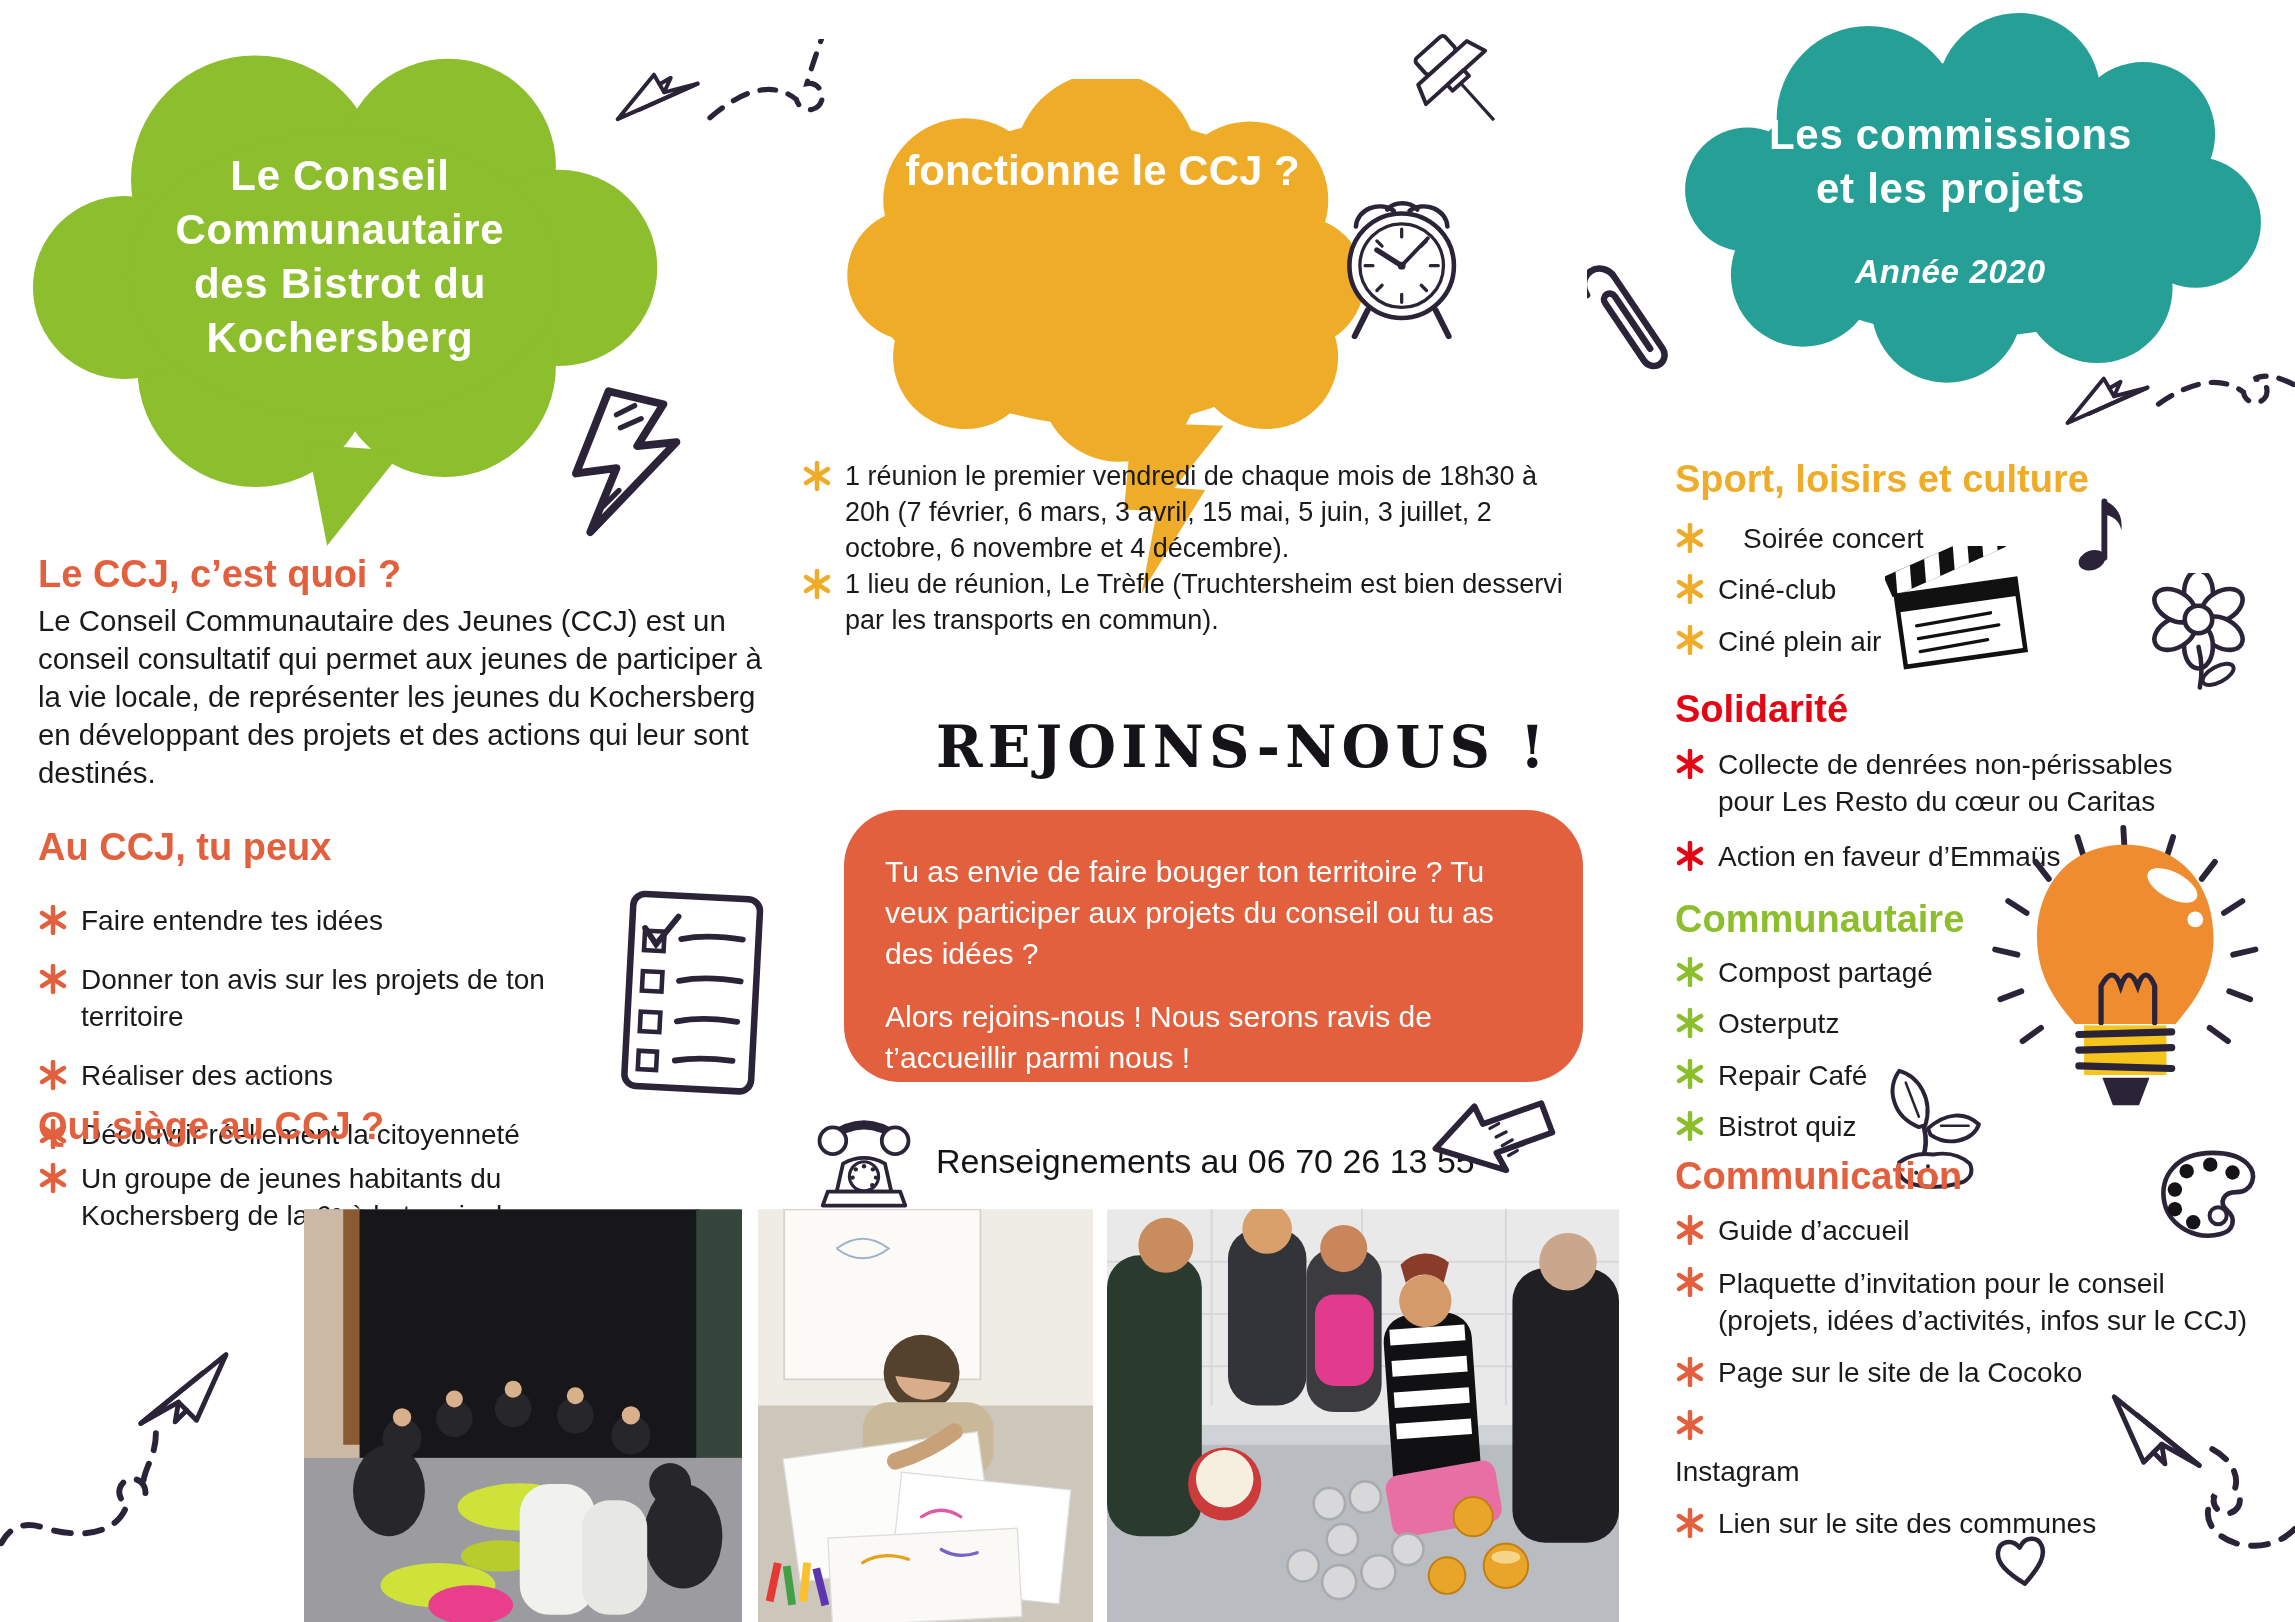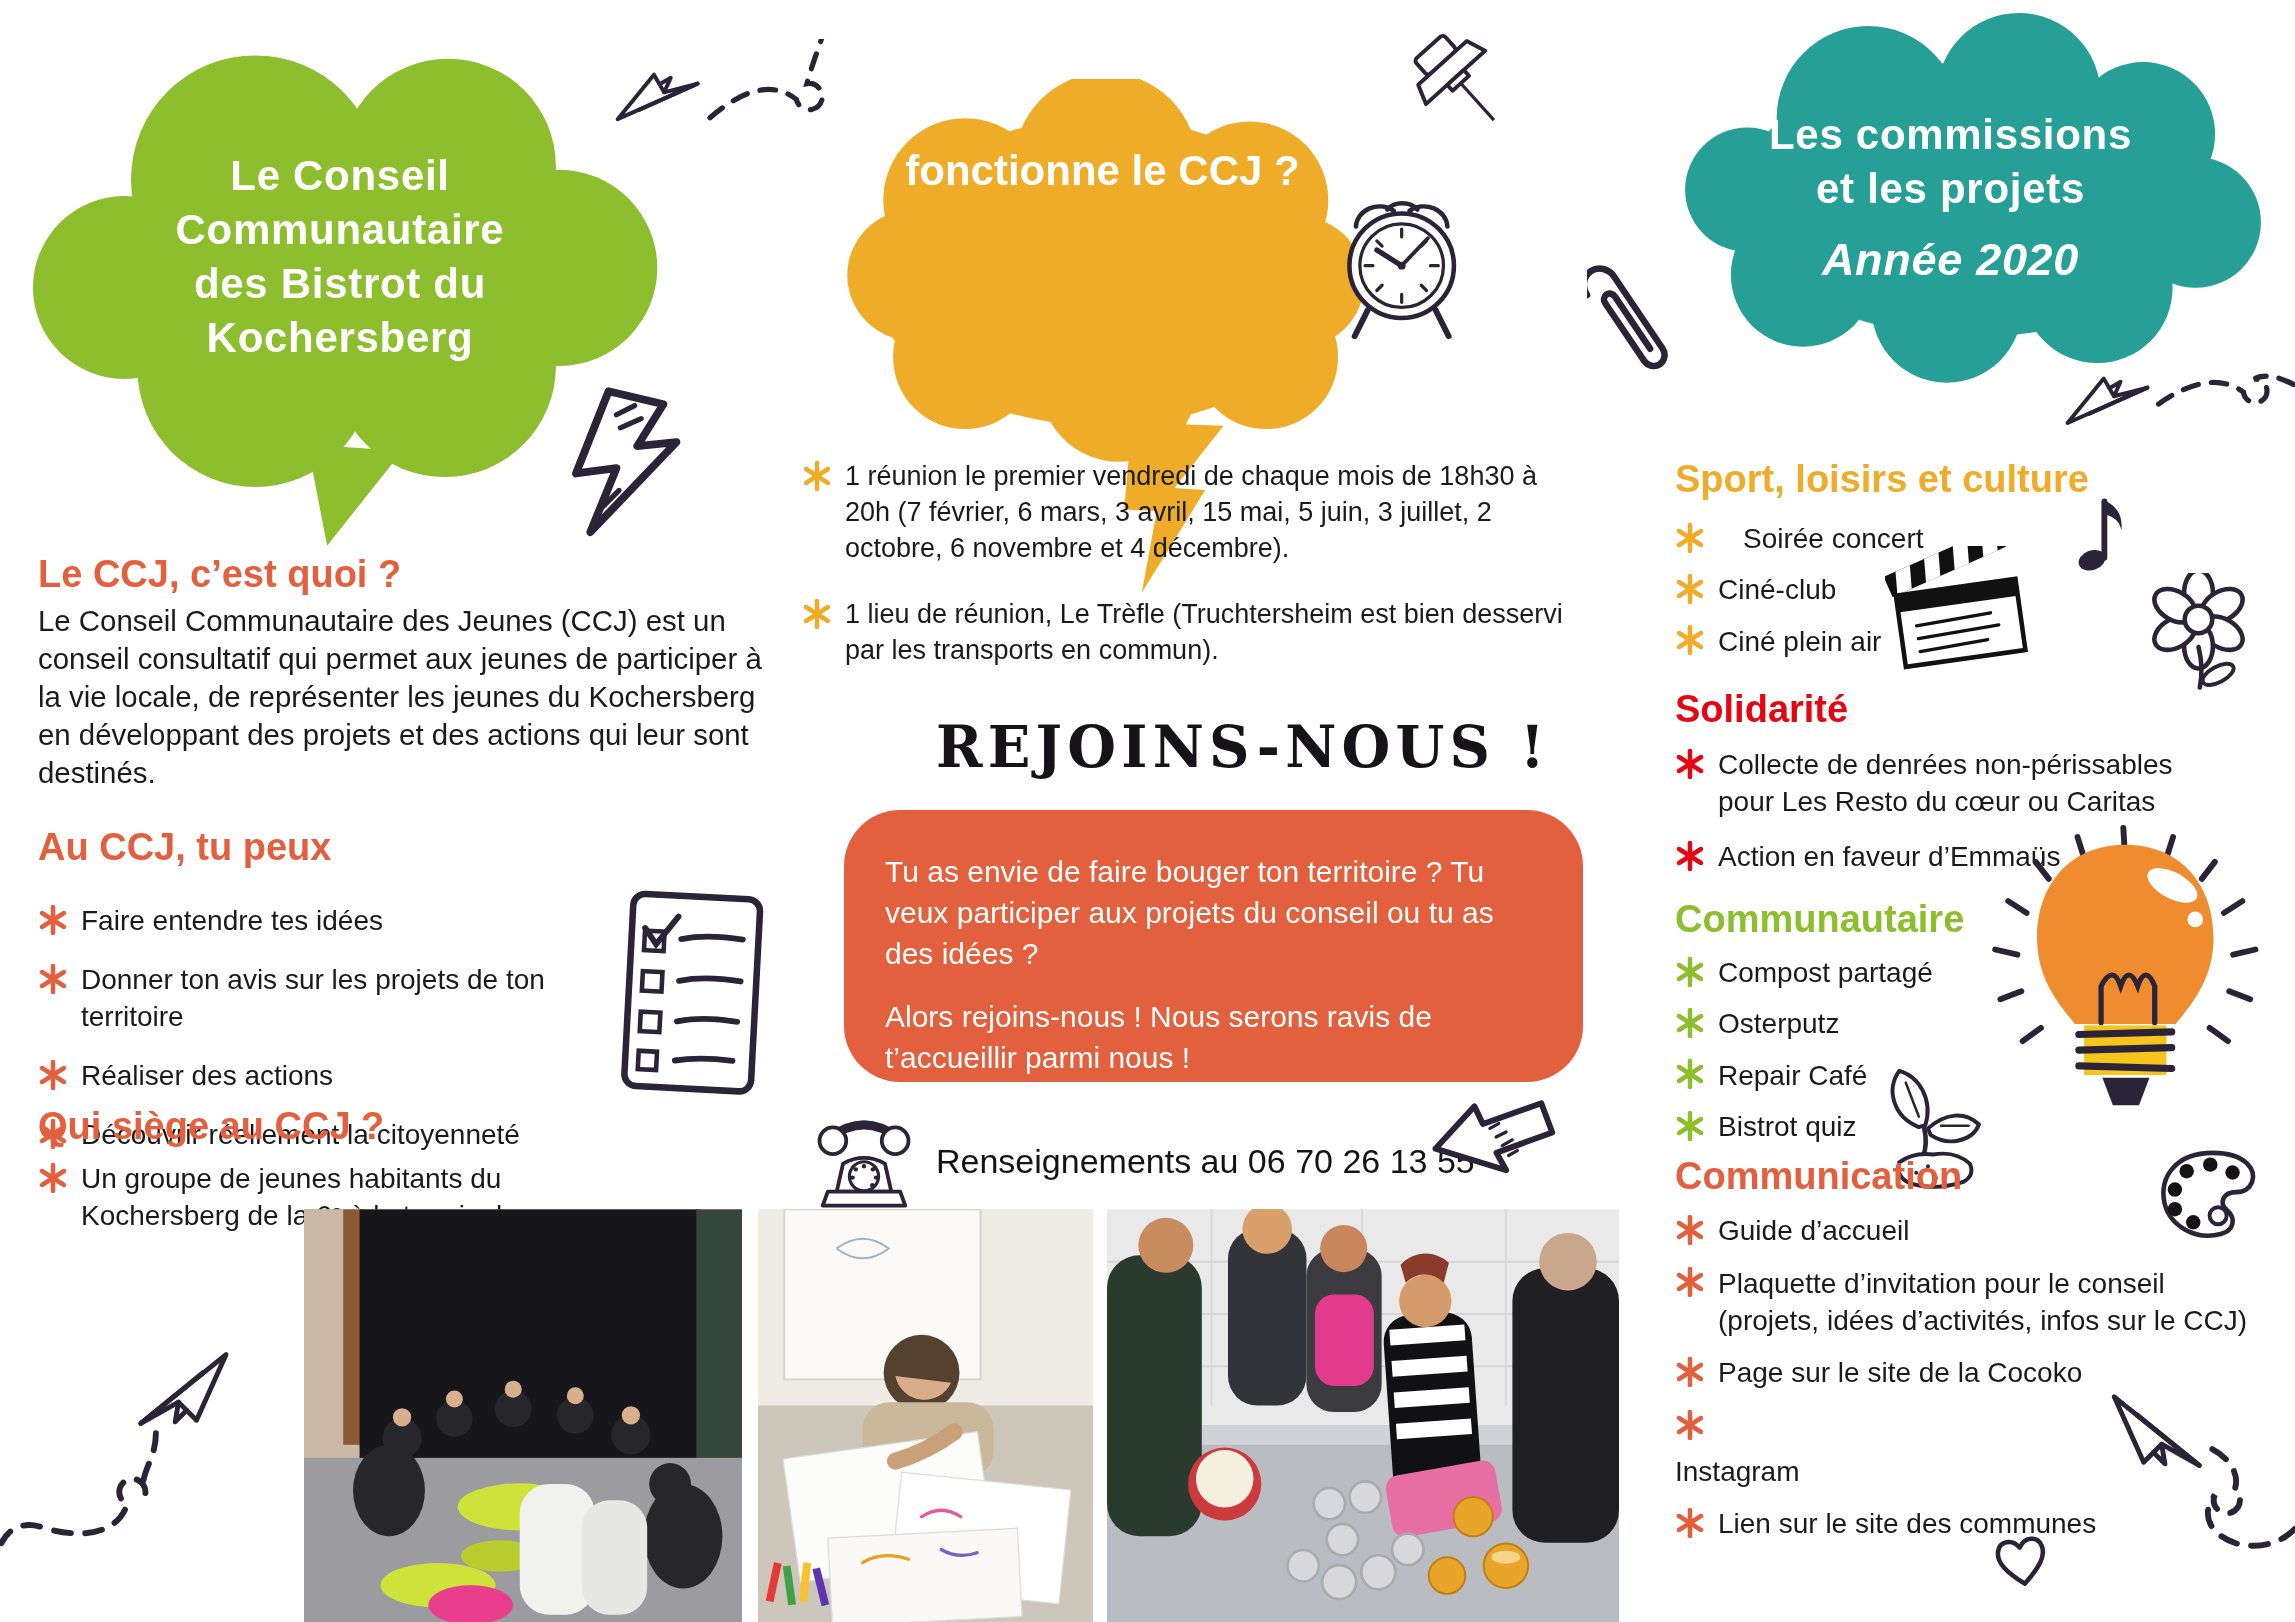--- a/index.html
+++ b/index.html
@@ -12,21 +12,21 @@
   .ink{color:#2B2337;}
   .c-orange{color:#E2603D;}
   .c-yellow{color:#EEAC28;}
   .c-red{color:#E30613;}
   .c-green{color:#8CBE2D;}
   .cloud-title{
     font-weight:bold;color:#fff;text-align:center;
     font-size:42px;line-height:54px;letter-spacing:0.7px;
   }
   .bubble-title{font-weight:bold;color:#fff;text-align:center;font-size:42px;line-height:55px;}
-  .cloud-sub{font-style:italic;color:#fff;font-size:45px;text-align:center;margin-top:17px;}
+  .cloud-sub{font-style:italic;color:#fff;font-size:33px;text-align:center;margin-top:29px;}
   .sec-heading{font-weight:bold;font-size:38px;letter-spacing:0px;}
   .para{font-size:29.4px;line-height:38px;}
   .item{display:flex;align-items:flex-start;gap:13px;font-size:28px;line-height:37px;}
   .item .ast-svg{flex:0 0 auto;width:30px;height:30px;margin-top:2.6px;}
   .item .txt{flex:1 1 auto;}
   .mid-item{font-size:27px;line-height:36px;}
   .join-title{
     font-family:"DejaVu Serif","Liberation Serif",serif;
     font-weight:bold;font-size:56px;letter-spacing:5.2px;color:#151318;
     text-align:center;transform:scaleY(1.05);white-space:nowrap;
@@ -218,21 +218,21 @@
     <circle cx="102" cy="122" r="6" fill="#2B2337"></circle>
   </svg>
 
   <svg class="abs ink" style="left:815px;top:252px;" width="85" height="154" viewBox="0 0 130 235">
     <g transform="rotate(-34 65 117)">
       <path d="M40 38 a25 27 0 0 1 50 0 V170 a17 18 0 0 1 -34 0 V64 a9 10 0 0 1 18 0 V160" fill="none" stroke="currentColor" stroke-width="10" stroke-linecap="round"></path>
     </g>
   </svg>
 
   <div class="abs" style="left:30px;top:458px;width:785px;">
-    <div class="item mid-item" style="margin-bottom:30px;">
+    <div class="item mid-item" style="">
       <svg class="ast-svg c-yellow" viewBox="0 0 46 46" width="30" height="30">
           <use href="#sym-ast" width="46" height="46"></use>
         </svg>
       <div class="txt">1 réunion le premier vendredi de chaque mois de 18h30 à 20h (7 février, 6 mars, 3 avril, 15 mai, 5 juin, 3 juillet, 2 octobre, 6 novembre et 4 décembre).</div>
     </div>
     <div class="item mid-item">
       <svg class="ast-svg c-yellow" viewBox="0 0 46 46" width="30" height="30">
           <use href="#sym-ast" width="46" height="46"></use>
         </svg>
       <div class="txt">1 lieu de réunion, Le Trèfle (Truchtersheim est bien desservi par les transports en commun).</div>

